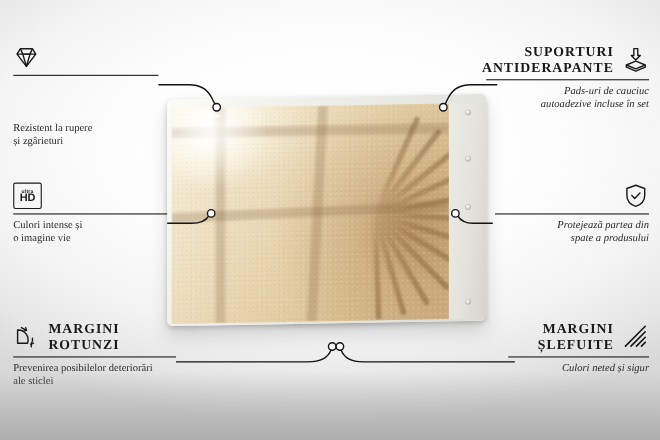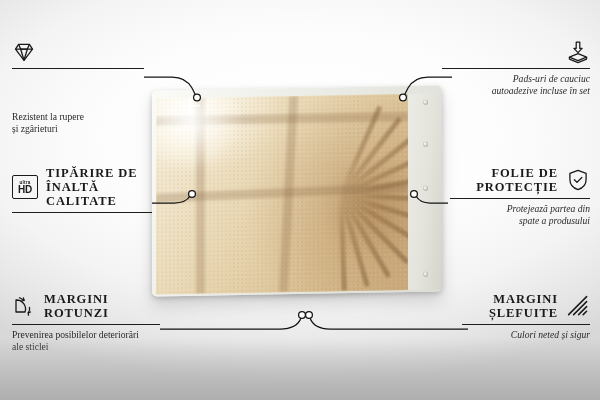--- a/index.html
+++ b/index.html
@@ -219,24 +219,24 @@
     <div class="sub" style="white-space: pre-line; margin-top: 42px;">Rezistent la rupere
 și zgârieturi</div>
   </div>
 
   <div class="feat left f-print">
     <div class="head">
       <span class="hd-badge">
         <span class="u">ultra</span>
         <span class="d">HD</span>
       </span>
-      <span class="ttl" style="white-space: pre-line;">TIPĂRIRE DE
-ÎNALTĂ CALITATE</span>
-    </div>
-    <div class="rule"></div>
+    </div>
+    <div class="rule"></div>
+    <div class="sub" style="white-space: pre-line;">Culori intense și
+o imagine vie</div>
   </div>
 
   <div class="feat left f-round">
     <div class="head">
       <span class="ico">
         <svg viewBox="0 0 24 24">
             <g fill="none" stroke="#1a1a1a" stroke-width="1.3" stroke-linecap="round" stroke-linejoin="round">
           <path d="M4 6v12h9a9 9 0 0 0-9-12z"></path>
           <path d="M7.5 3.8 12 6.3"></path>
               <path d="M12 6.3 9.6 7"></path>
@@ -250,39 +250,39 @@
       <span class="ttl" style="white-space: pre-line;">MARGINI
 ROTUNZI</span>
     </div>
     <div class="rule"></div>
     <div class="sub" style="white-space: pre-line;">Prevenirea posibilelor deteriorări
 ale sticlei</div>
   </div>
 
   <div class="feat right f-pads">
     <div class="head">
+      <span class="ttl" style="white-space: pre-line;">SUPORTURI
+ANTIDERAPANTE</span>
       <span class="ico">
         <svg viewBox="0 0 24 24">
             <g fill="none" stroke="#1a1a1a" stroke-width="1.25" stroke-linejoin="round">
           <path d="M10.2 2.2h3.6v6.2h2.3L12 12.6 7.9 8.4h2.3V2.2z"></path>
           <path d="M12 13.6 3.4 17.1 12 20.6l8.6-3.5L12 13.6z"></path>
           <path d="M3.4 17.1v2.0L12 22.6l8.6-3.5v-2.0"></path>
             </g>
           </svg>
       </span>
     </div>
     <div class="rule"></div>
     <div class="sub" style="white-space: pre-line;">Pads-uri de cauciuc
 autoadezive incluse în set</div>
   </div>
 
   <div class="feat right f-foil">
     <div class="head">
-      <span class="ttl" style="white-space: pre-line;">FOLIE DE
-PROTECȚIE</span>
       <span class="ico">
         <svg viewBox="0 0 24 24">
             <g fill="none" stroke="#1a1a1a" stroke-width="1.3" stroke-linecap="round" stroke-linejoin="round">
           <path d="M12 2.4 3.9 5.4v6.1c0 5 3.4 8.6 8.1 10.1 4.7-1.5 8.1-5.1 8.1-10.1V5.4L12 2.4z"></path>
           <path d="M8.4 11.8 11 14.4l4.8-4.9"></path>
             </g>
           </svg>
       </span>
     </div>
     <div class="rule"></div>

